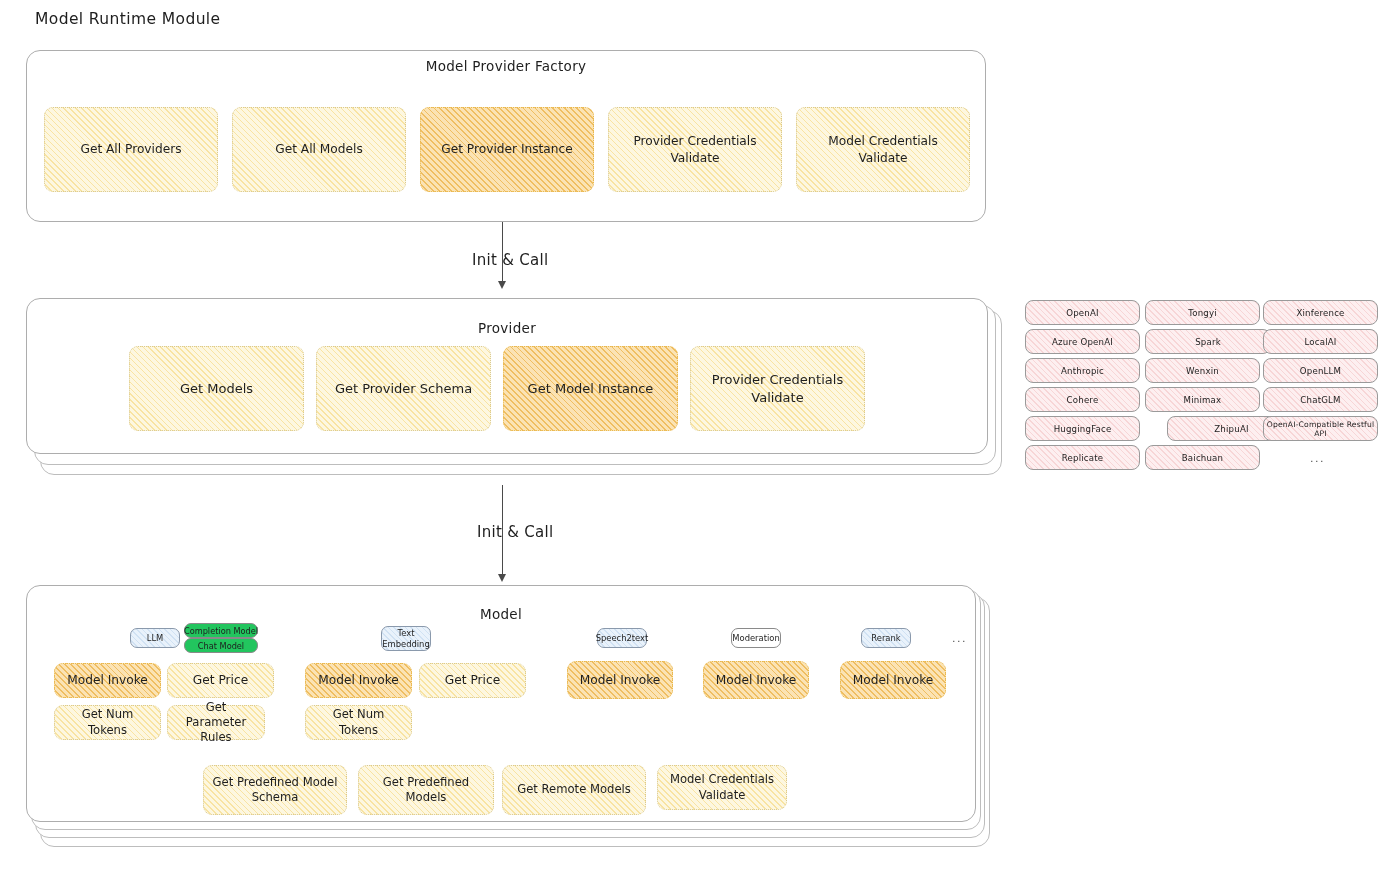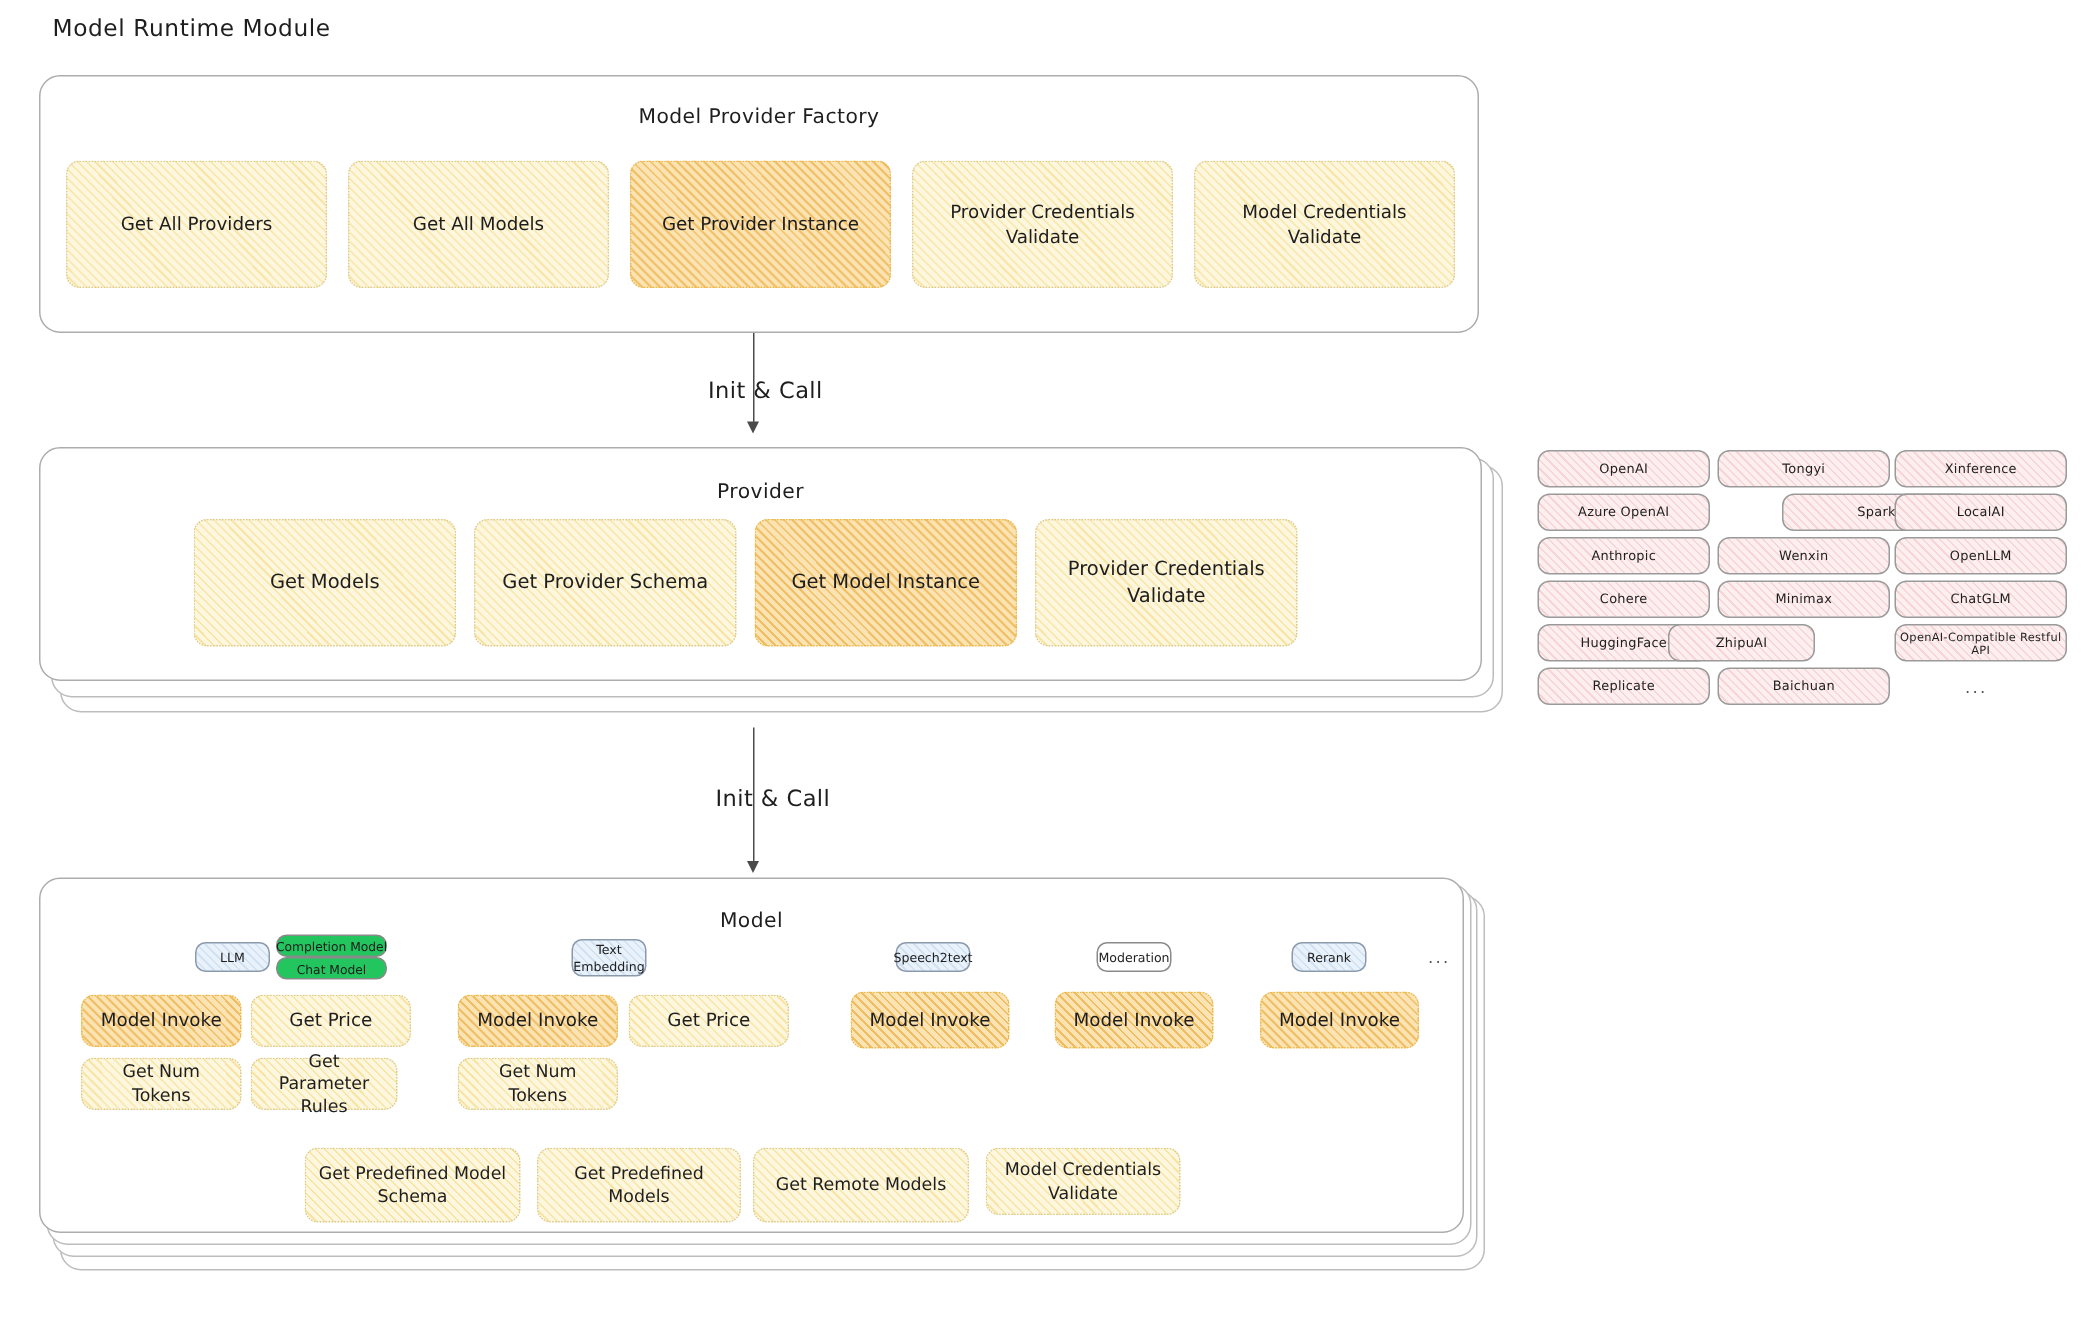--- a/index.html
+++ b/index.html
@@ -118,21 +118,21 @@
   }
 </style>
 </head>
 <body>
 
 <div class="canvas">
 
   <div class="page-title">Model Runtime Module</div>
 
   <div class="panel" style="left:26px;top:50px;width:960px;height:172px;">
-    <div class="panel-title" style="top:19px;">Model Provider Factory</div>
+    <div class="panel-title" style="top:7px;">Model Provider Factory</div>
   </div>
   <div class="fbox" style="left:44px;top:107px;width:174px;height:85px;">Get All Providers</div>
   <div class="fbox" style="left:232px;top:107px;width:174px;height:85px;">Get All Models</div>
   <div class="fbox hl" style="left:420px;top:107px;width:174px;height:85px;">Get Provider Instance</div>
   <div class="fbox" style="left:608px;top:107px;width:174px;height:85px;">Provider Credentials Validate</div>
   <div class="fbox" style="left:796px;top:107px;width:174px;height:85px;">Model Credentials Validate</div>
 
   <div class="arrow-line" style="left:502px;top:222px;height:62px;"></div>
   <div class="arrow-head" style="left:498px;top:281px;"></div>
   <div class="arrow-label" style="left:472px;top:251px;">Init &amp; Call</div>
@@ -148,24 +148,24 @@
   <div class="fbox big" style="left:690px;top:346px;width:175px;height:85px;">Provider Credentials Validate</div>
 
   <div class="pill" style="left:1025px;top:300px;width:115px;height:25px;">OpenAI</div>
   <div class="pill" style="left:1025px;top:329px;width:115px;height:25px;">Azure OpenAI</div>
   <div class="pill" style="left:1025px;top:358px;width:115px;height:25px;">Anthropic</div>
   <div class="pill" style="left:1025px;top:387px;width:115px;height:25px;">Cohere</div>
   <div class="pill" style="left:1025px;top:416px;width:115px;height:25px;">HuggingFace</div>
   <div class="pill" style="left:1025px;top:445px;width:115px;height:25px;">Replicate</div>
 
   <div class="pill" style="left:1145px;top:300px;width:115px;height:25px;">Tongyi</div>
-  <div class="pill" style="left:1145px;top:329px;width:126px;height:25px;margin-left:43px;">Spark</div>
+  <div class="pill" style="left:1145px;top:329px;width:126px;height:25px;">Spark</div>
   <div class="pill" style="left:1145px;top:358px;width:115px;height:25px;">Wenxin</div>
   <div class="pill" style="left:1145px;top:387px;width:115px;height:25px;">Minimax</div>
-  <div class="pill" style="left:1112px;top:416px;width:98px;height:25px;">ZhipuAI</div>
+  <div class="pill" style="left:1167px;top:416px;width:129px;height:25px;">ZhipuAI</div>
   <div class="pill" style="left:1145px;top:445px;width:115px;height:25px;">Baichuan</div>
 
   <div class="pill" style="left:1263px;top:300px;width:115px;height:25px;">Xinference</div>
   <div class="pill" style="left:1263px;top:329px;width:115px;height:25px;">LocalAI</div>
   <div class="pill" style="left:1263px;top:358px;width:115px;height:25px;">OpenLLM</div>
   <div class="pill" style="left:1263px;top:387px;width:115px;height:25px;">ChatGLM</div>
   <div class="pill" style="left:1263px;top:416px;width:115px;height:25px;font-size:7.6px;">OpenAI-Compatible Restful API</div>
   <div class="dots" style="left:1310px;top:452px;">...</div>
 
   <div class="arrow-line" style="left:502px;top:485px;height:92px;"></div>

